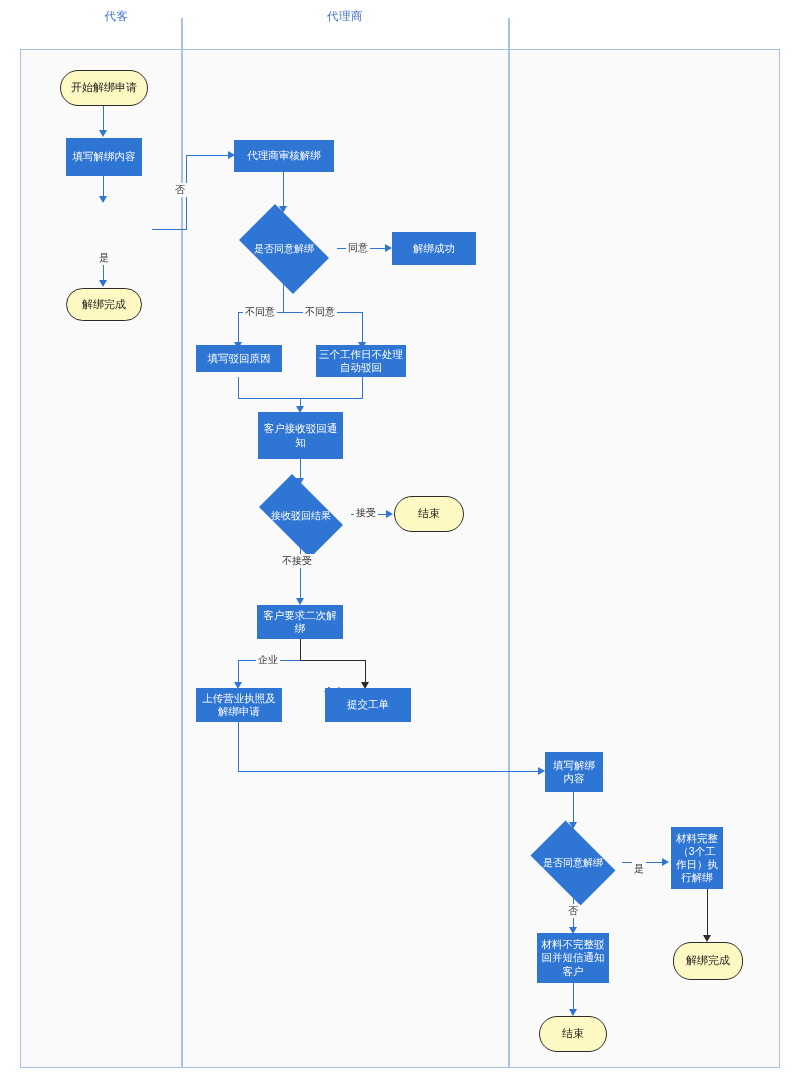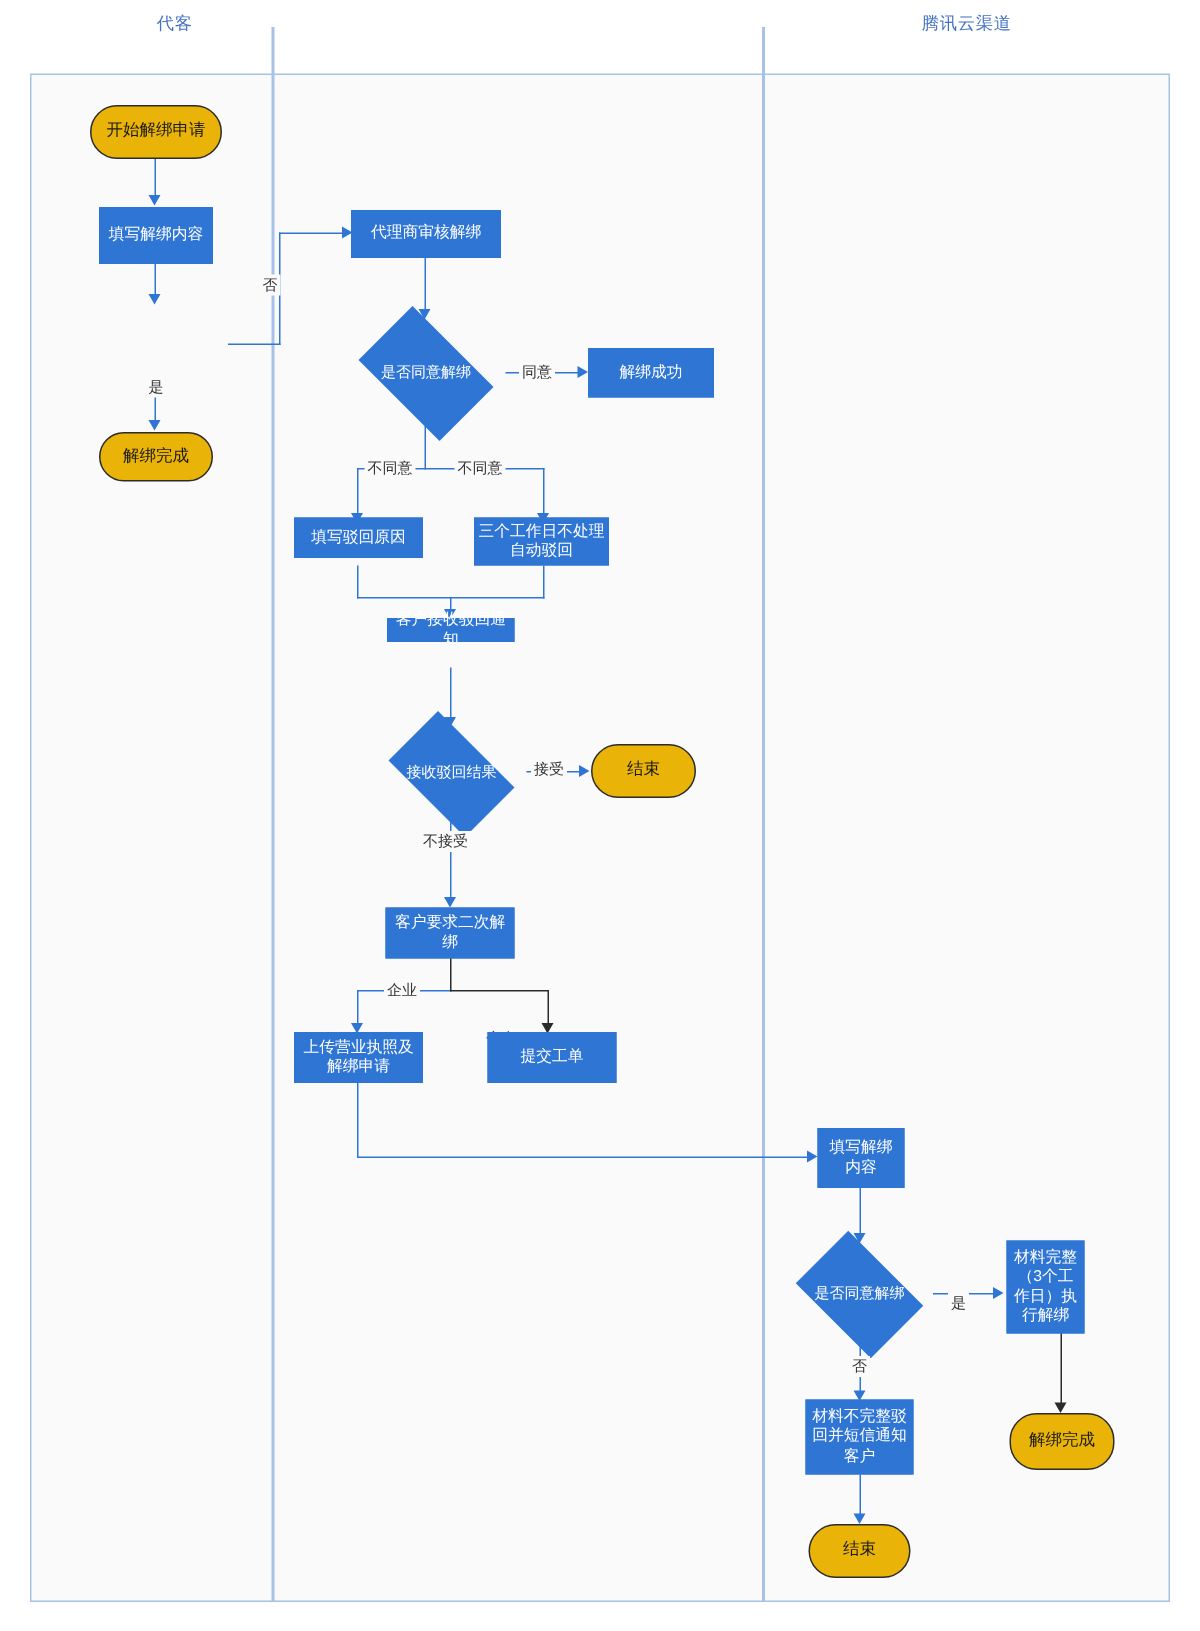--- a/index.html
+++ b/index.html
@@ -65,21 +65,21 @@
     font-size: 10.5px;
     line-height: 1.25;
     color: #ffffff;
   }
   .proc {
     background: #2e75d4;
     border: 1px solid #2e75d4;
     padding: 0 2px;
   }
   .term {
-    background: #eab308;
+    background: #fef9c3;
     color: #1a1a1a;
     border: 1.6px solid #2b2b2b;
     border-radius: 18px;
     font-size: 11px;
   }
   .diamond-wrap {
     position: absolute;
     display: flex;
     align-items: center;
     justify-content: center;
@@ -142,21 +142,21 @@
 <body>
 
 <div id="canvas">
 
   <div class="lane-frame"></div>
   <div class="lane-header-row"></div>
   <div class="lane-div" style="left:181px;"></div>
   <div class="lane-div" style="left:508px;"></div>
 
   <div class="lane-header" style="left:36px; width:161px;">代客</div>
-  <div class="lane-header" style="left:509px; width:271px;">腾讯云渠道</div>
+  <div class="lane-header" style="left:182px; width:326px;">代理商</div>
 
   <div class="node term" style="left:60px; top:70px; width:88px; height:36px;">开始解绑申请</div>
 
   <div class="ln lnv" style="left:103px; top:106px; height:25px;"></div>
   <div class="arrow down" style="left:99px; top:130px;"></div>
 
   <div class="node proc" style="left:66px; top:138px; width:76px; height:38px;">填写解绑内容</div>
 
   <div class="ln lnv" style="left:103px; top:176px; height:22px;"></div>
   <div class="arrow down" style="left:99px; top:196px;"></div>
@@ -200,21 +200,21 @@
 
   <div class="node proc" style="left:196px; top:345px; width:86px; height:27px;">填写驳回原因</div>
   <div class="node proc" style="left:316px; top:345px; width:90px; height:32px;">三个工作日不处理自动驳回</div>
 
   <div class="ln lnv" style="left:238px; top:377px; height:22px;"></div>
   <div class="ln lnv" style="left:362px; top:377px; height:22px;"></div>
   <div class="ln lnh" style="left:238px; top:398px; width:125px;"></div>
   <div class="ln lnv" style="left:300px; top:398px; height:12px;"></div>
   <div class="arrow down" style="left:296px; top:406px;"></div>
 
-  <div class="node proc" style="left:258px; top:412px; width:85px; height:16px;">客户接收驳回通知</div>
+  <div class="node proc" style="left:258px; top:412px; width:85px; height:47px;">客户接收驳回通知</div>
 
   <div class="ln lnv" style="left:300px; top:445px; height:35px;"></div>
   <div class="arrow down" style="left:296px; top:478px;"></div>
 
   <div class="diamond-wrap" style="left:250px; top:483px; width:102px; height:66px;">
     <div class="diamond-shape"></div>
     <div class="diamond-label">接收驳回结果</div>
   </div>
 
   <div class="ln lnh" style="left:351px; top:514px; width:38px;"></div>

